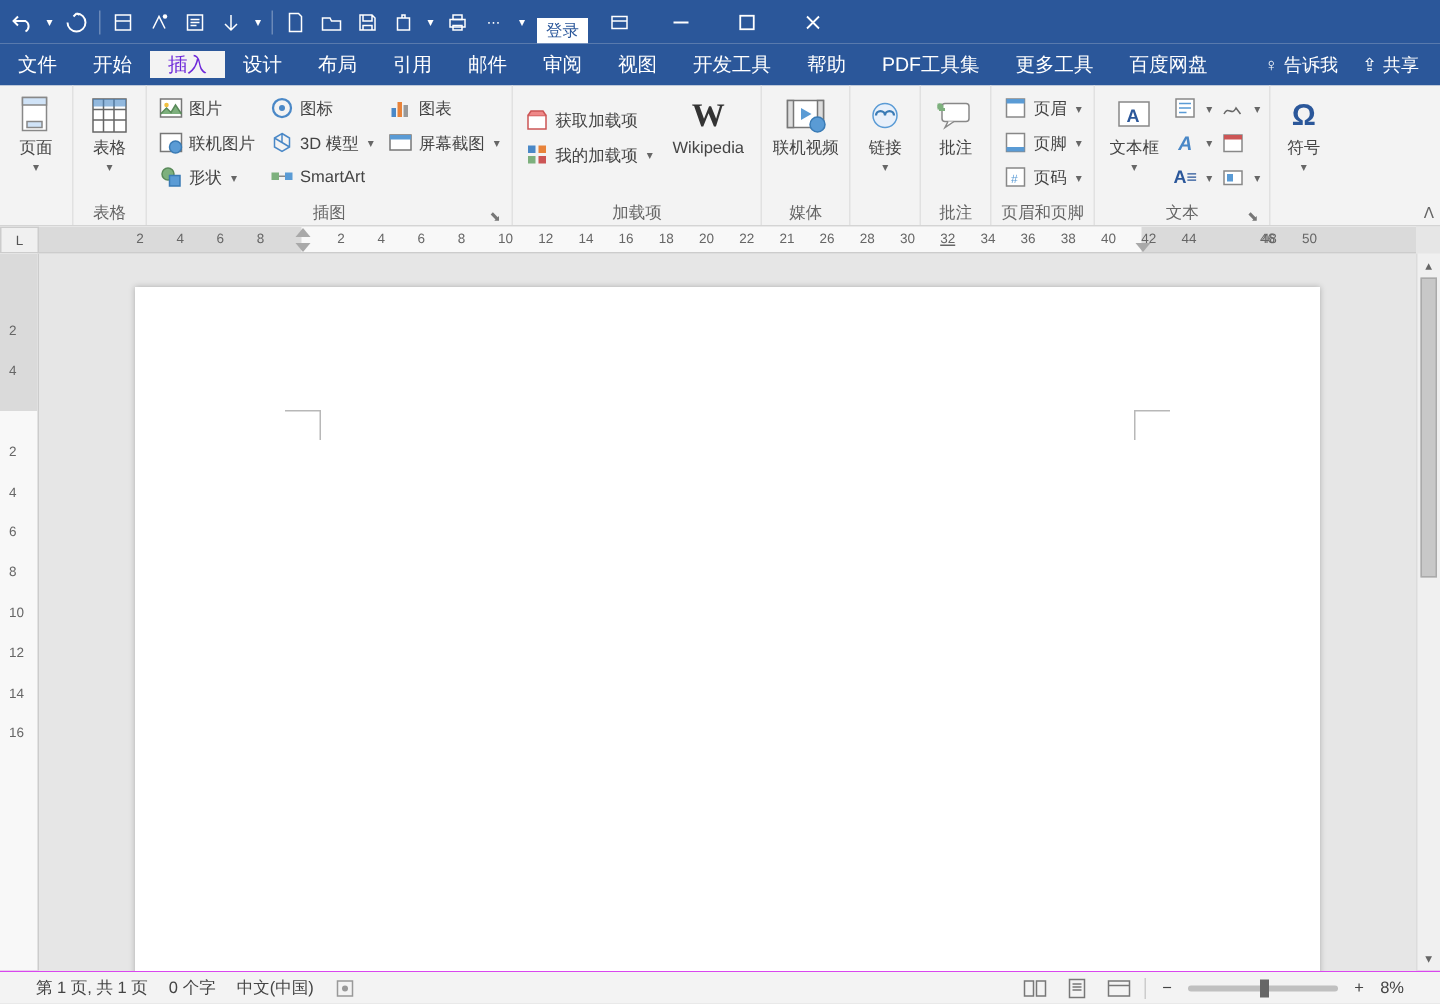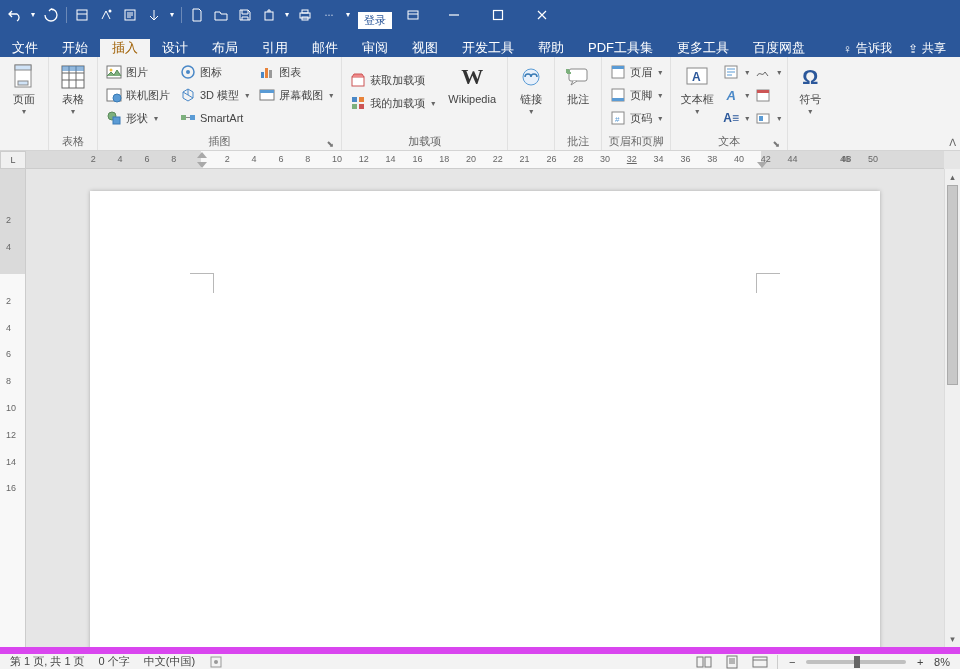--- a/index.html
+++ b/index.html
@@ -10,23 +10,23 @@
 .qat { display: flex; align-items: center; gap: 2px; padding: 0 4px; }
 .qat-btn { width: 22px; height: 22px; display: flex; align-items: center; justify-content: center; color: #fff; cursor: pointer; }
 .qat-sep { width: 1px; height: 16px; background: rgba(255,255,255,0.3); margin: 0 2px; }
 .title-center { flex: 1; text-align: center; white-space: nowrap; }
 .title-right { display: flex; align-items: flex-end; gap: 6px; padding-right: 4px; }
 .login-badge { background: #fff; color: #2b579a; padding: 1px 6px; font-size: 11px; }
 .winbtns { display: flex; }
 .winbtn { width: 44px; height: 29px; display: flex; align-items: center; justify-content: center; color: #fff; }
 
 
-.tabs { height: 28px; background: #2b579a; display: flex; align-items: flex-end; color: #fff; font-size: 13px; }
+.tabs { height: 28px; background: #2b579a; display: flex; align-items: center; color: #fff; font-size: 13px; }
 .tab { padding: 0 12px; display: flex; align-items: center; cursor: pointer; }
-.tab.active { background: #f3f3f3; color: #a16207; }
+.tab.active { background: #f3f3f3; color: #6d28d9; }
 .tabs-right { margin-left: auto; display: flex; align-items: center; gap: 4px; padding-right: 8px; }
 .tell-me, .share { display: flex; align-items: center; gap: 4px; font-size: 12px; padding: 0 6px; }
 
 
 .ribbon { height: 94px; background: #f3f3f3; border-bottom: 1px solid #d4d4d4; display: flex; position: relative; }
 .group { display: flex; flex-direction: column; border-right: 1px solid #e1e1e1; padding: 2px 4px 0 4px; }
 .group-body { flex: 1; display: flex; align-items: flex-start; gap: 2px; }
 .group-label { height: 16px; font-size: 11px; color: #666; text-align: center; position: relative; }
 .group-launcher { position: absolute; right: 2px; bottom: 1px; width: 10px; height: 10px; font-size: 9px; color: #777; }
 .bigbtn { width: 40px; display: flex; flex-direction: column; align-items: center; justify-content: flex-start; padding-top: 4px; gap: 2px; cursor: pointer; }
@@ -55,21 +55,21 @@
 .mm-tr { top: 82px; right: 100px; border-right: 1px solid #b8b8b8; border-bottom: 1px solid #b8b8b8; transform: rotate(180deg); }
 .vscroll { position: absolute; top: 18px; right: 0; width: 16px; bottom: 0; background: #f0f0f0; border-left: 1px solid #dcdcdc; }
 .vscroll .arrow { height: 16px; display:flex; align-items:center; justify-content:center; font-size:9px; color:#666; }
 .vscroll .thumb { position:absolute; top:16px; left:2px; right:2px; height:200px; background:#c8c8c8; border:1px solid #aaa; }
 .hruler-indent { position:absolute; top:8px; width:0; height:0; }
 .indent-top { border-left:5px solid transparent; border-right:5px solid transparent; border-top:6px solid #a9a9a9; }
 .indent-bot { border-left:5px solid transparent; border-right:5px solid transparent; border-bottom:6px solid #a9a9a9; top:1px;}
 .hruler-gray { position:absolute; top:0; bottom:0; background:#dadada; }
 
 
-.statusbar { height: 22px; background: #f3f3f3; border-top: 7px solid #d946ef; display: flex; align-items: center; font-size: 11px; color: #444; padding: 0 10px; gap: 14px; }
+.statusbar { height: 22px; background: #f3f3f3; border-top: 1px solid #d946ef; display: flex; align-items: center; font-size: 11px; color: #444; padding: 0 24px; gap: 14px; }
 .status-right { margin-left: auto; display: flex; align-items: center; gap: 6px; }
 .viewbtn { width: 22px; height: 18px; display: flex; align-items: center; justify-content: center; color: #666; cursor: pointer; }
 .zoom-slider { width: 100px; height: 4px; background: #c0c0c0; position: relative; border-radius: 2px; }
 .zoom-thumb { position: absolute; left: 48px; top: -4px; width: 6px; height: 12px; background: #666; }
 .zoom-btn { width: 16px; text-align: center; cursor: pointer; }
 
 svg { display: block; }
 </style>
 </head>
 <body>
@@ -352,20 +352,37 @@
           </div>
       </div>
       <div class="bigbtn" style="width:62px;">
         <div class="bicon" style="font-family:serif;font-size:22px;font-weight:bold;color:#333;">W</div>
         <div class="blabel">Wikipedia</div>
       </div>
     </div>
     <div class="group-label">加载项</div>
   </div>
 
+  <div class="group">
+    <div class="group-body">
+      <div class="bigbtn" style="width:50px;">
+        <div class="bicon">
+            <svg width="28" height="24">
+              <rect x="2" y="2" width="24" height="18" fill="#fff" stroke="#777"></rect>
+              <rect x="2" y="2" width="4" height="18" fill="#ddd" stroke="#777"></rect>
+              <rect x="22" y="2" width="4" height="18" fill="#ddd" stroke="#777"></rect>
+              <path d="M11 7v8l7-4z" fill="#5a9bd5"></path>
+              <circle cx="22" cy="18" r="5" fill="#5a9bd5" stroke="#3a7bb5"></circle>
+            </svg>
+          </div>
+        <div class="blabel">联机视频</div>
+      </div>
+    </div>
+    <div class="group-label">媒体</div>
+  </div>
 
   <div class="group">
     <div class="group-body">
       <div class="bigbtn" style="width:38px;">
         <div class="bicon">
             <svg width="26" height="20">
               <circle cx="13" cy="10" r="8" fill="#e8f0fa" stroke="#5a9bd5"></circle>
               <path d="M7 10a3 3 0 016 0M13 10a3 3 0 016 0" fill="none" stroke="#3a7bb5" stroke-width="1.5"></path>
             </svg>
           </div>

